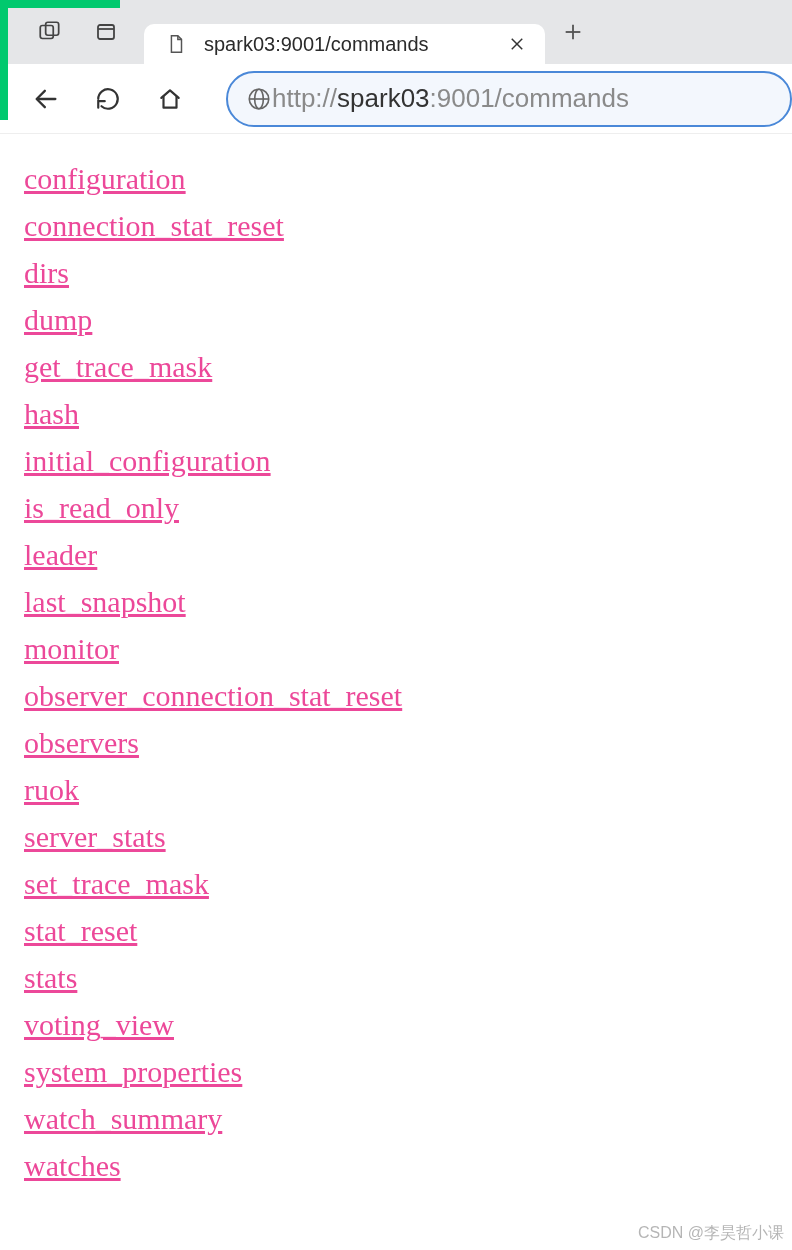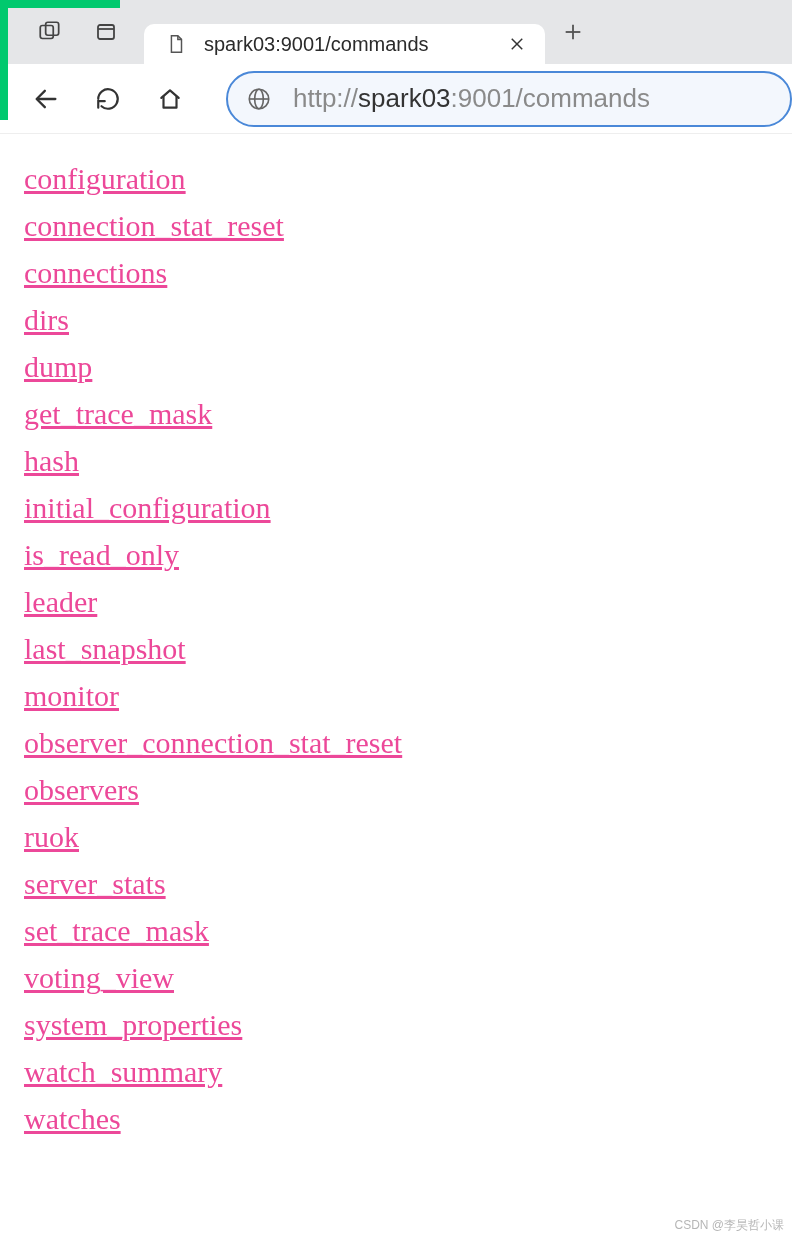--- a/index.html
+++ b/index.html
@@ -82,21 +82,21 @@
     }
     .addr-bar {
       flex: 1;
       height: 56px;
       border: 2px solid #4a88d8;
       border-radius: 28px;
       background: #f3f7fd;
       display: flex;
       align-items: center;
       padding: 0 18px;
-      gap: 21px;
+      gap: 0;
       margin-left: 10px;
     }
     .url-text {
       font-size: 26px;
       color: #333;
       white-space: nowrap;
     }
     .url-text .proto { color: #8a8a8a; }
     .url-text .faded { color: #8a8a8a; }
     .content {
@@ -107,22 +107,22 @@
       color: #ec4899;
       font-size: 30px;
       text-decoration: underline;
       font-family: "Times New Roman", serif;
     }
     .link-line {
       line-height: 42px;
     }
     .watermark {
       position: absolute;
-      right: 8px; bottom: 16px;
-      font-size: 12px;
+      right: 8px; bottom: 6px;
+      font-size: 16px;
       color: rgba(120,120,120,0.55);
     }
     svg { display:block; }
   </style>
 </head>
 <body>
 
 <div class="accent-bar"></div>
 <div class="accent-side"></div>
 
@@ -196,35 +196,36 @@
     <span class="url-text">
       <span class="proto">http://</span><span>spark03</span><span class="faded">:9001/commands</span>
     </span>
   </div>
 </div>
 
 <div class="content">
   <div id="links-container">
       <div class="link-line"><a href="#">configuration</a></div>
       <div class="link-line"><a href="#">connection_stat_reset</a></div>
-      <div class="link-line"><a href="#">connections</a></div>
       <div class="link-line"><a href="#">dirs</a></div>
       <div class="link-line"><a href="#">dump</a></div>
       <div class="link-line"><a href="#">get_trace_mask</a></div>
       <div class="link-line"><a href="#">hash</a></div>
       <div class="link-line"><a href="#">initial_configuration</a></div>
       <div class="link-line"><a href="#">is_read_only</a></div>
       <div class="link-line"><a href="#">leader</a></div>
       <div class="link-line"><a href="#">last_snapshot</a></div>
       <div class="link-line"><a href="#">monitor</a></div>
       <div class="link-line"><a href="#">observer_connection_stat_reset</a></div>
       <div class="link-line"><a href="#">observers</a></div>
       <div class="link-line"><a href="#">ruok</a></div>
       <div class="link-line"><a href="#">server_stats</a></div>
       <div class="link-line"><a href="#">set_trace_mask</a></div>
+      <div class="link-line"><a href="#">stat_reset</a></div>
+      <div class="link-line"><a href="#">stats</a></div>
       <div class="link-line"><a href="#">voting_view</a></div>
       <div class="link-line"><a href="#">system_properties</a></div>
       <div class="link-line"><a href="#">watch_summary</a></div>
       <div class="link-line"><a href="#">watches</a></div>
     </div>
 </div>
 
 <div class="watermark">CSDN @李昊哲小课</div>
 
 </body></html>

